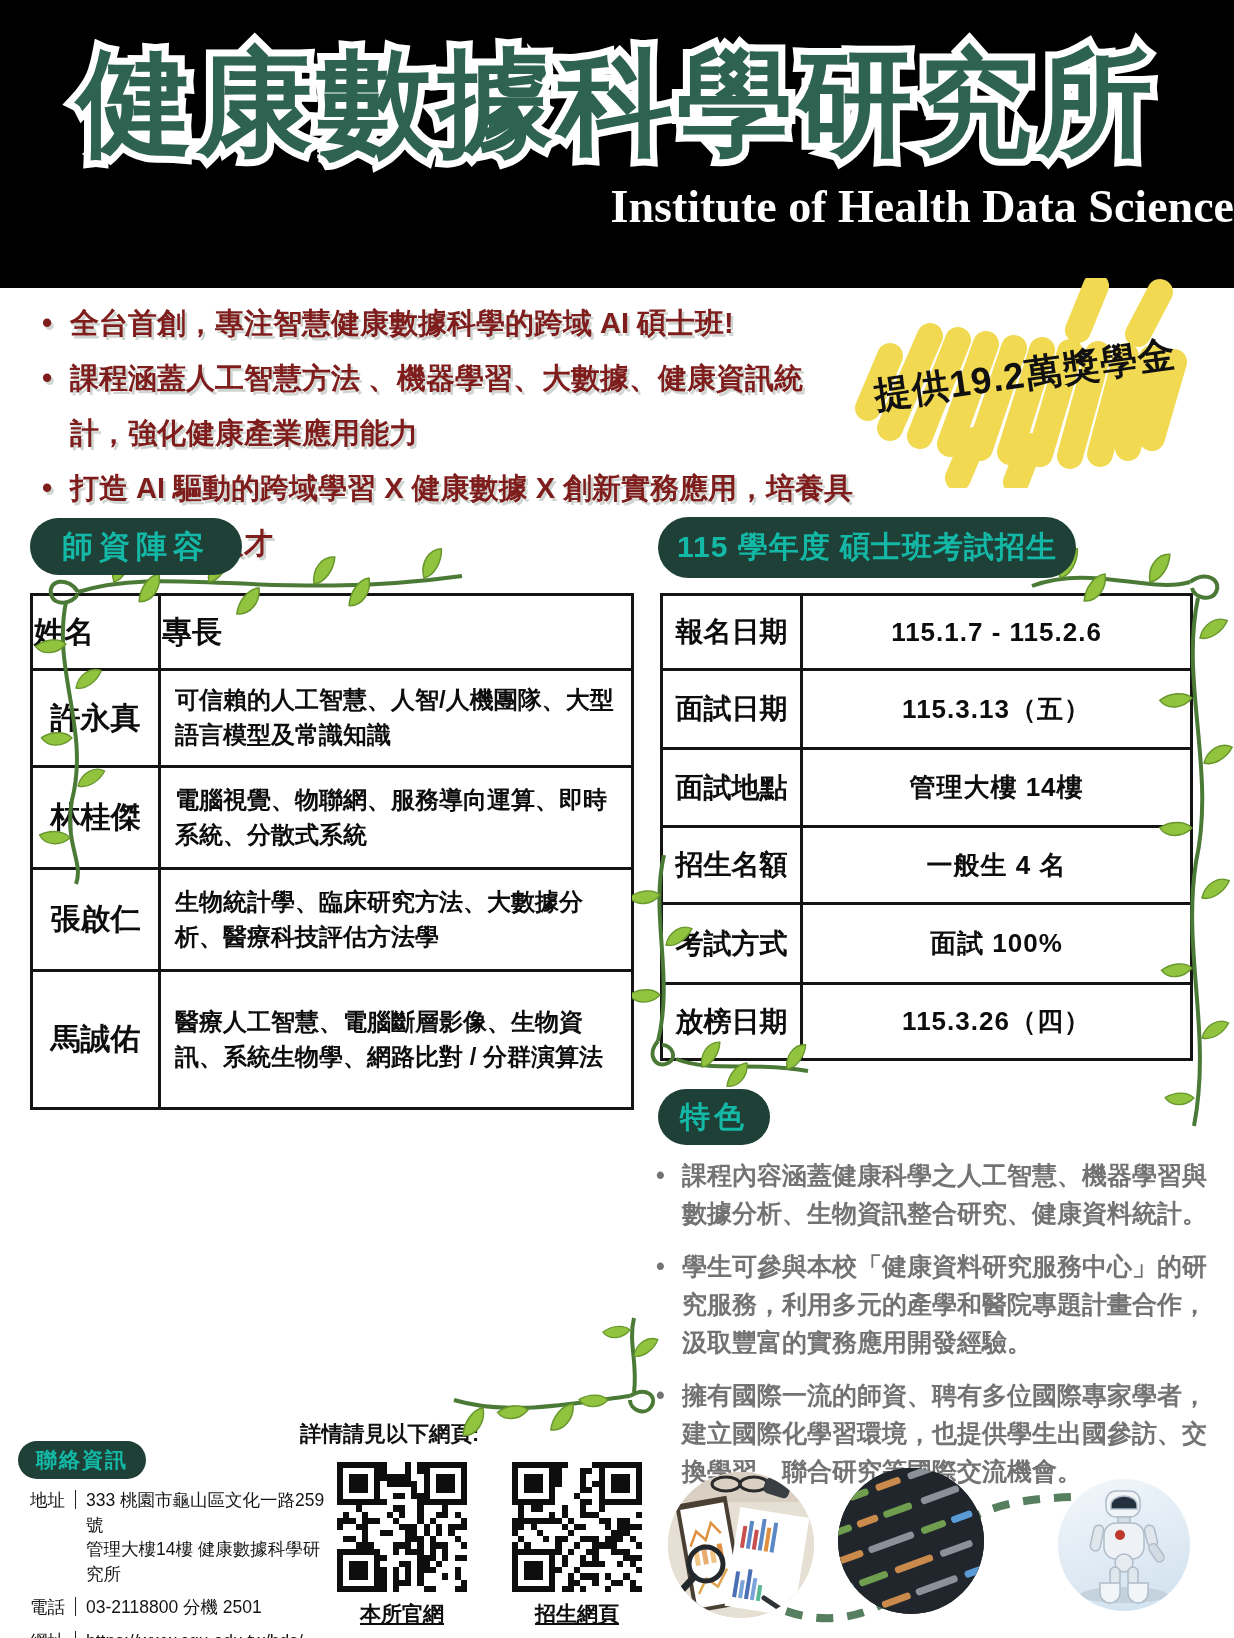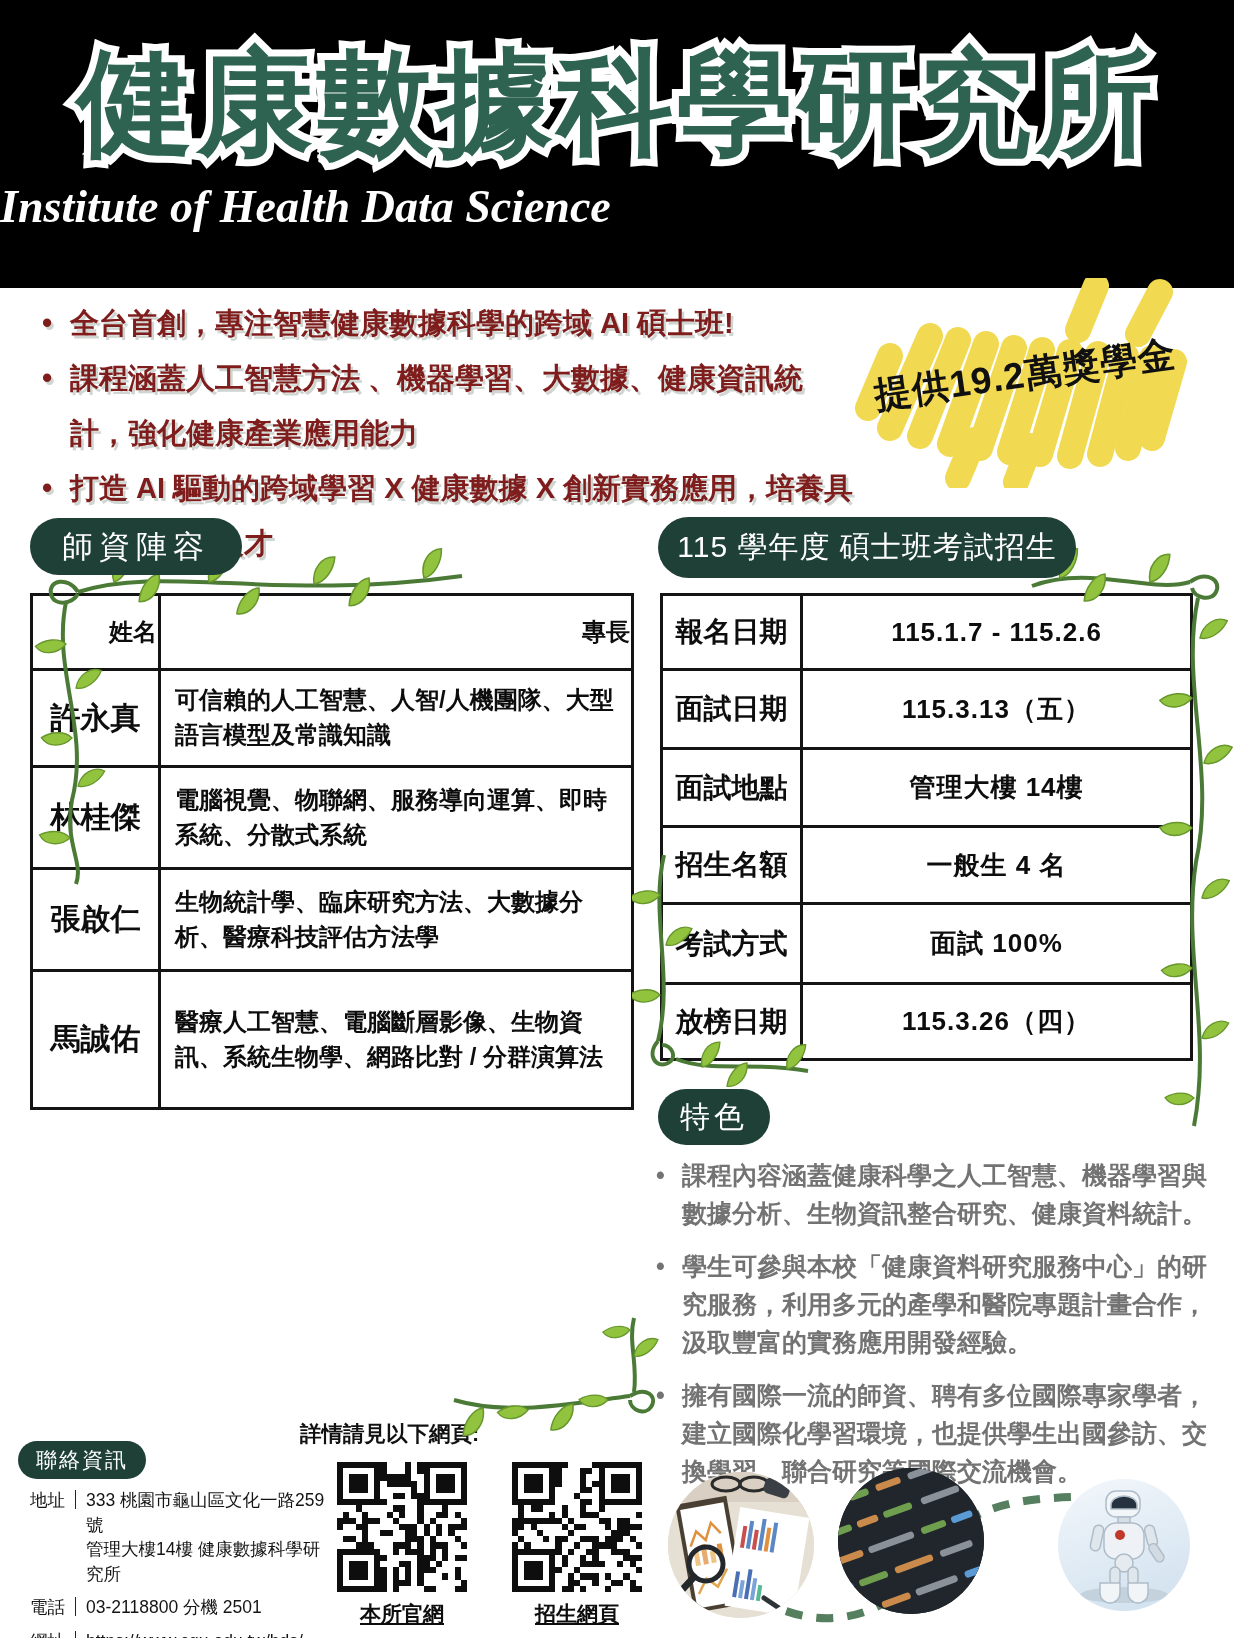--- a/index.html
+++ b/index.html
@@ -7,51 +7,51 @@
           font-family:"Liberation Sans","DejaVu Sans",sans-serif;}
 
   
   .hdr{position:absolute;left:0;top:0;width:1234px;height:288px;background:#000;}
   .title-wrap{position:absolute;left:0;top:26px;width:1234px;height:150px;text-align:center;}
   .title-wrap span{position:absolute;left:0;right:0;top:0;font-size:116px;font-weight:bold;
                    letter-spacing:4px;white-space:nowrap;}
   .title-stroke{color:#2e6351;-webkit-text-stroke:14px #ffffff;
                 text-shadow:0 0 2px #fff,3px 3px 0 #fff,-3px 3px 0 #fff,3px -3px 0 #fff,-3px -3px 0 #fff;}
   .title-fill{color:#2e6351;}
-  .subtitle{position:absolute;left:0;top:180px;width:1234px;text-align:left;color:#fff;
-            font-family:"Liberation Serif","DejaVu Serif",serif;font-weight:bold;font-size:46px;font-style:italic;}
+  .subtitle{position:absolute;left:0;top:180px;width:1234px;text-align:right;color:#fff;
+            font-family:"Liberation Serif","DejaVu Serif",serif;font-weight:bold;font-size:46px;}
 
   
   .intro{position:absolute;left:42px;top:296px;width:816px;z-index:2;}
   .intro ul{margin:0;padding:0;list-style:none;}
   .intro li{position:relative;padding-left:28px;font-size:29px;font-weight:bold;color:#7f1d1d;
             line-height:55px;text-shadow:2.5px 2.5px 0 rgba(148,162,154,.45);}
   .intro li:before{content:"•";position:absolute;left:0;top:0;}
 
   
   .badge{position:absolute;left:838px;top:278px;width:380px;height:210px;z-index:1;}
   .badge svg{position:absolute;left:0;top:0;}
   .badge .btxt{position:absolute;left:22px;top:72px;width:330px;text-align:center;font-size:37px;
                font-weight:bold;color:#101010;transform:rotate(-8deg);letter-spacing:1px;}
 
   
-  .pill{position:absolute;background:#1e4036;color:#ffffff;font-weight:normal;display:flex;
+  .pill{position:absolute;background:#1e4036;color:#14b8a6;font-weight:bold;display:flex;
         align-items:center;justify-content:center;z-index:4;}
   .pill-faculty{left:30px;top:518px;width:212px;height:57px;border-radius:30px;font-size:31px;letter-spacing:6px;}
   .pill-adm{left:658px;top:517px;width:418px;height:61px;border-radius:31px;font-size:30px;letter-spacing:1px;}
   .pill-feat{left:658px;top:1089px;width:112px;height:56px;border-radius:28px;font-size:30px;letter-spacing:4px;}
   .pill-contact{left:18px;top:1441px;width:128px;height:38px;border-radius:19px;font-size:21px;letter-spacing:2px;}
 
   
   table{border-collapse:collapse;table-layout:fixed;position:absolute;z-index:1;background:#fff;}
   td{border:3px solid #141414;color:#0d0d0d;font-weight:bold;vertical-align:middle;}
   .tbl-fac{left:30px;top:593px;width:604px;}
   .tbl-fac td.name{width:128px;text-align:center;font-size:30px;}
   .tbl-fac td.spec{font-size:24px;line-height:1.45;padding:4px 10px 4px 14px;}
-  .tbl-fac td.h{ text-align:right;font-size:24px;}
+  .tbl-fac td.h{ text-align:left;font-size:30px;}
   .tbl-adm{left:660px;top:593px;width:533px;}
   .tbl-adm td.lab{width:140px;text-align:center;font-size:28px;}
   .tbl-adm td.val{text-align:center;font-size:26px;letter-spacing:1px;}
 
   
   .features{position:absolute;left:656px;top:1156px;width:560px;z-index:2;}
   .features ul{margin:0;padding:0;list-style:none;}
   .features li{position:relative;padding-left:26px;font-size:25px;font-weight:bold;color:#737373;
                line-height:38px;margin-bottom:15px;}
   .features li:before{content:"•";position:absolute;left:0;top:0;}

